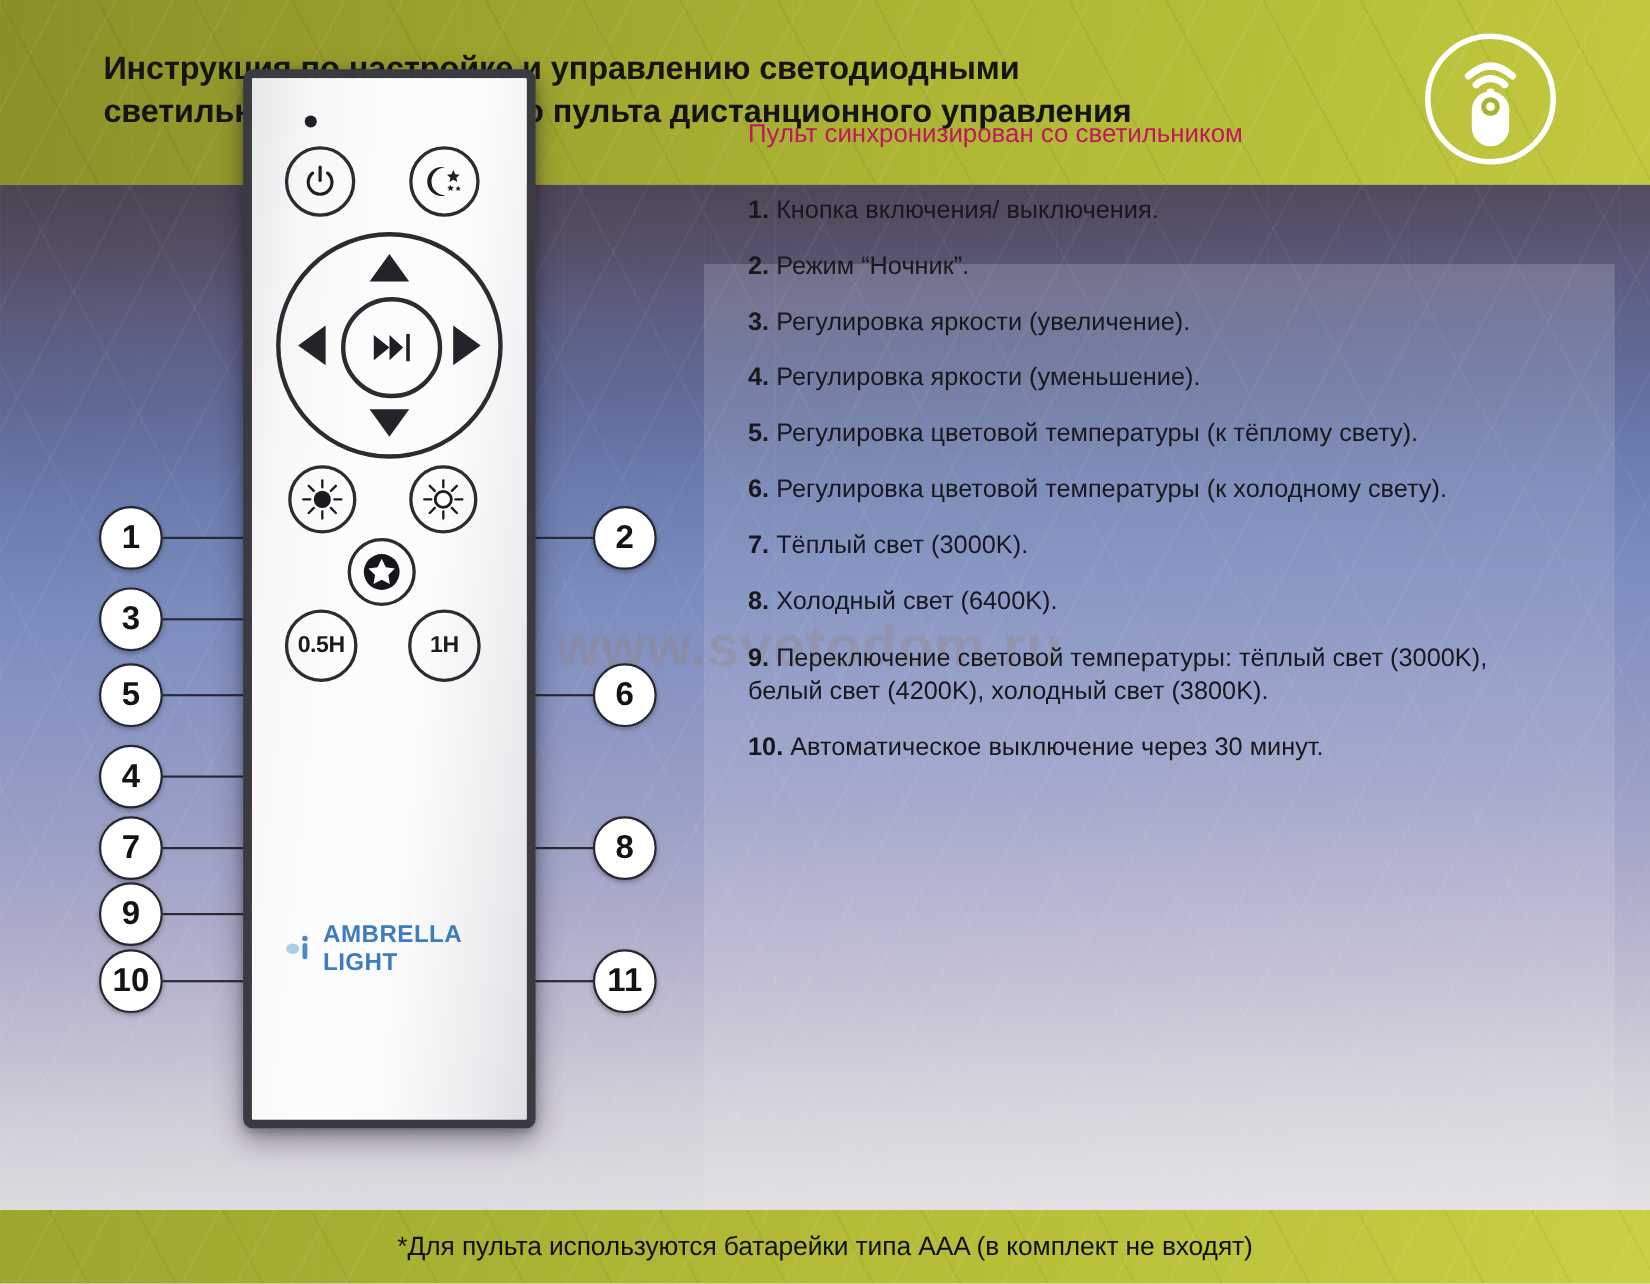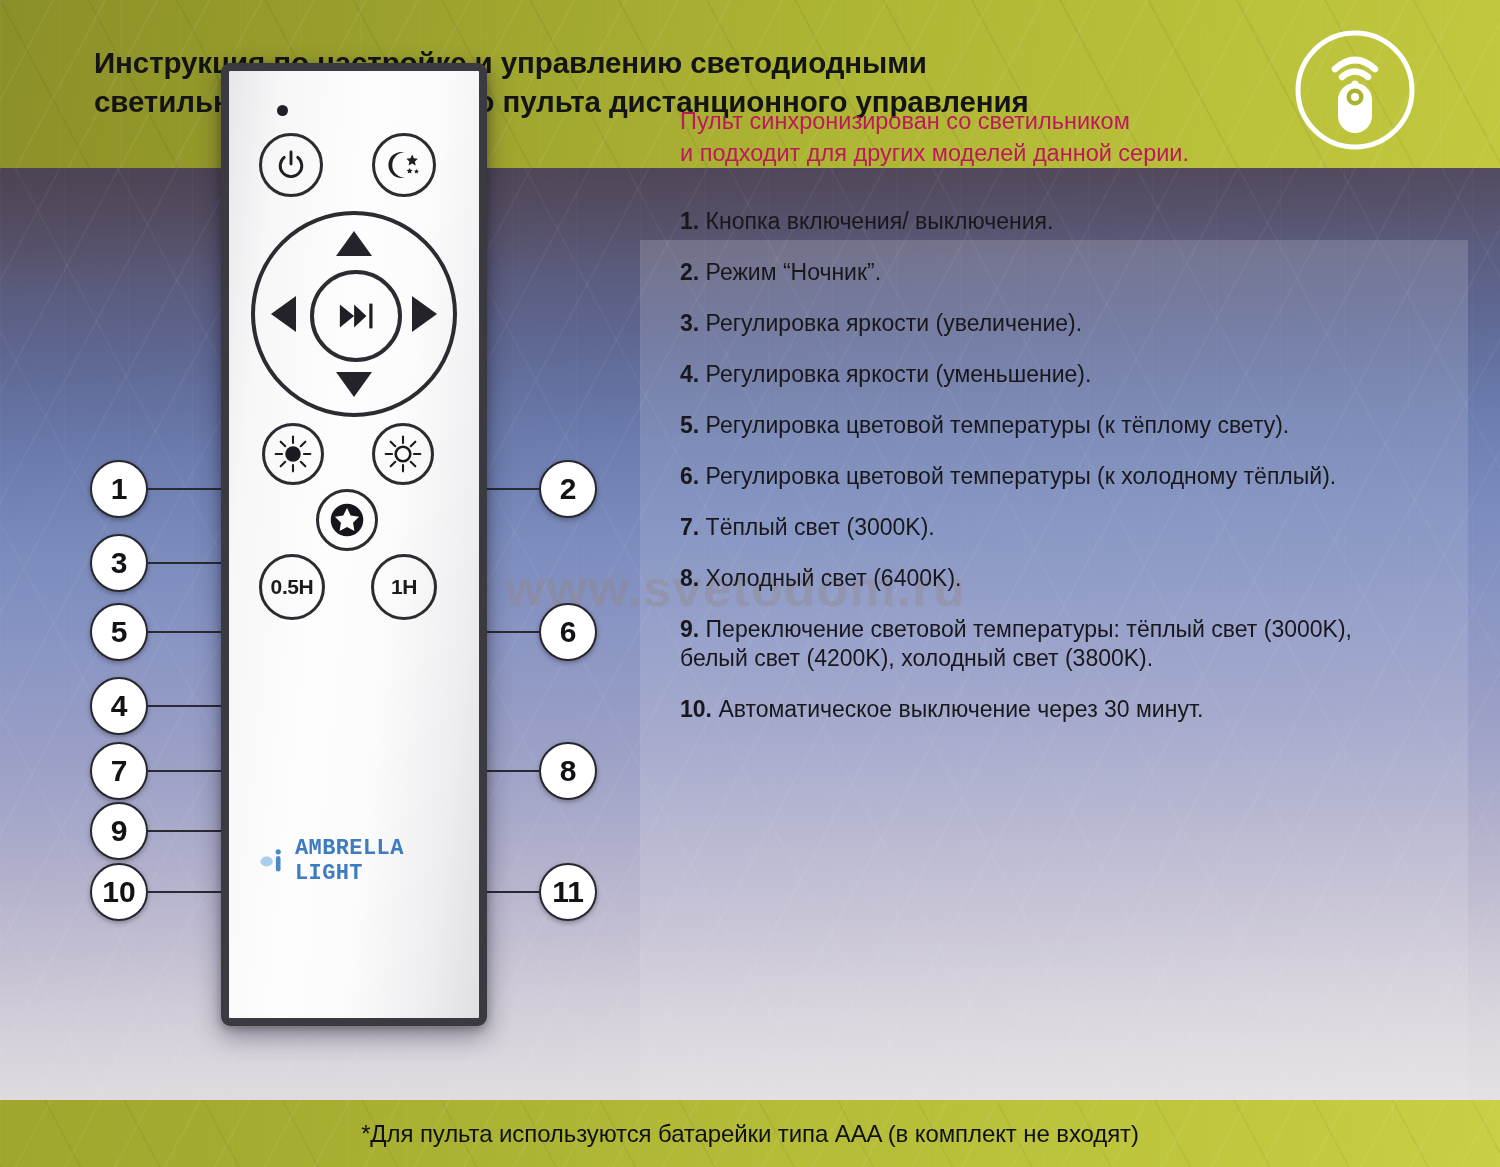--- a/index.html
+++ b/index.html
@@ -197,21 +197,20 @@
     left: 26px; top: 765px;
     display: flex;
     align-items: center;
     gap: 9px;
   }
   #brand-text {
     font-size: 22px;
     font-weight: bold;
     color: #3d7cc0;
     letter-spacing: 0.4px;
-    font-family: Liberation Mono, monospace;
   }
 
   
   .callout {
     position: absolute;
     width: 58px; height: 58px;
     border-radius: 50%;
     background: #ffffff;
     border: 2px solid #272730;
     display: flex; align-items: center; justify-content: center;
@@ -421,21 +420,20 @@
   <div class="callout" style="left:90px;  top:863px;">10</div>
 
   <div class="callout" style="left:539px; top:460px;">2</div>
   <div class="callout" style="left:539px; top:603px;">6</div>
   <div class="callout" style="left:539px; top:742px;">8</div>
   <div class="callout" style="left:539px; top:863px;">11</div>
 
   <div id="textcol">
     <div id="intro">
       <span class="ln">Пульт синхронизирован со светильником</span>
-      <span class="ln">и подходит для других моделей данной серии.</span>
     </div>
 
     <div class="item">
       <b>1.</b>
       <span>Кнопка включения/ выключения.</span>
     </div>
     <div class="item">
       <b>2.</b>
       <span>Режим “Ночник”.</span>
     </div>
@@ -446,21 +444,21 @@
     <div class="item">
       <b>4.</b>
       <span>Регулировка яркости (уменьшение).</span>
     </div>
     <div class="item">
       <b>5.</b>
       <span>Регулировка цветовой температуры (к тёплому свету).</span>
     </div>
     <div class="item">
       <b>6.</b>
-      <span>Регулировка цветовой температуры (к холодному тёплый).</span>
+      <span>Регулировка цветовой температуры (к холодному свету).</span>
     </div>
     <div class="item">
       <b>7.</b>
       <span>Тёплый свет (3000K).</span>
     </div>
     <div class="item">
       <b>8.</b>
       <span>Холодный свет (6400K).</span>
     </div>
     <div class="item">

